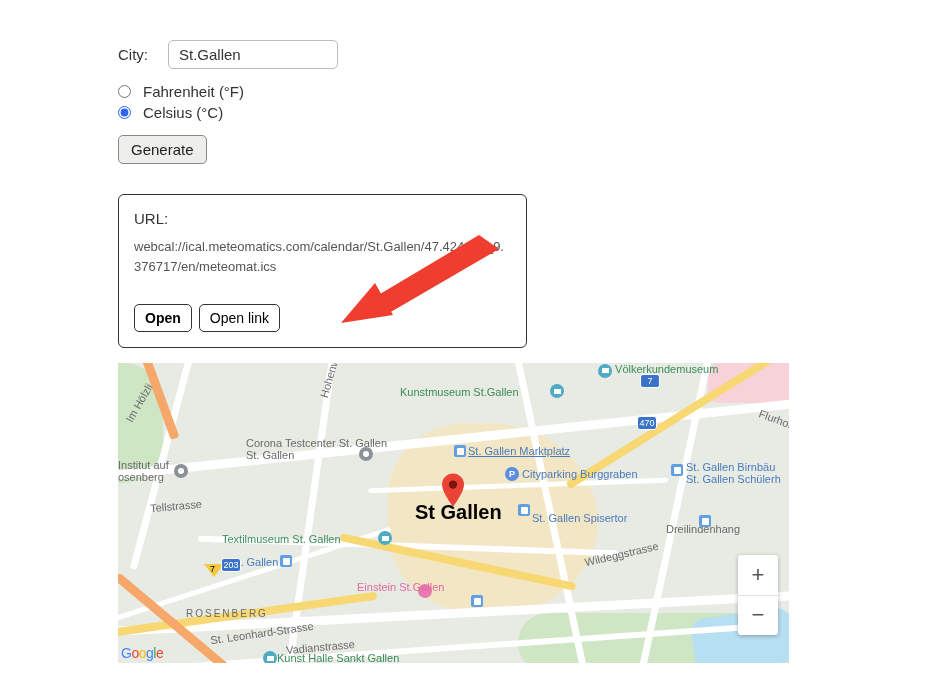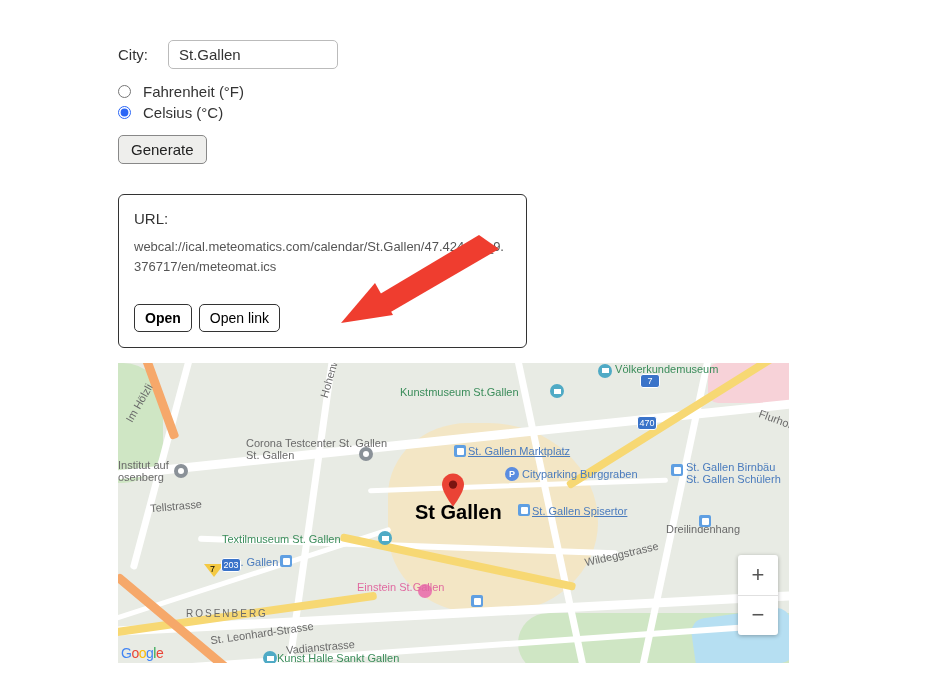--- a/index.html
+++ b/index.html
@@ -284,21 +284,21 @@
     <div class="poi-link" style="left:350px; top:82px;text-decoration:underline;"><span>St. Gallen Marktplatz</span></div>
     <div class="transit-icon" style="left:336px; top:82px;"></div>
 
     <div class="park-icon" style="left:387px; top:104px;">P</div>
     <div class="poi-link" style="left:404px; top:105px;"><span>Cityparking Burggraben</span></div>
 
     <div class="poi-link" style="left:568px; top:98px;"><span>St. Gallen Birnbäu</span></div>
     <div class="poi-link" style="left:568px; top:110px;"><span>St. Gallen Schülerh</span></div>
     <div class="transit-icon" style="left:553px; top:101px;"></div>
 
-    <div class="poi-link" style="left:414px; top:142px;text-decoration:underline;"><span>St. Gallen Spisertor</span></div>
+    <div class="poi-link" style="left:414px; top:149px;"><span>St. Gallen Spisertor</span></div>
     <div class="transit-icon" style="left:400px; top:141px;"></div>
 
     <div class="map-label" style="left:548px; top:160px;">Dreilindenhang</div>
     <div class="map-label" style="left:466px; top:185px; transform:rotate(-13deg);">Wildeggstrasse</div>
 
     <div class="hotel-icon" style="left:300px; top:221px;"></div>
     <div class="poi-link" style="left:239px; top:218px; color:#e06aa0;"><span>Einstein St.Gallen</span></div>
 
     <div class="poi-green" style="left:104px; top:170px;"><span>Textilmuseum St. Gallen</span></div>
     <div class="muse-icon" style="left:260px; top:168px;"></div>

